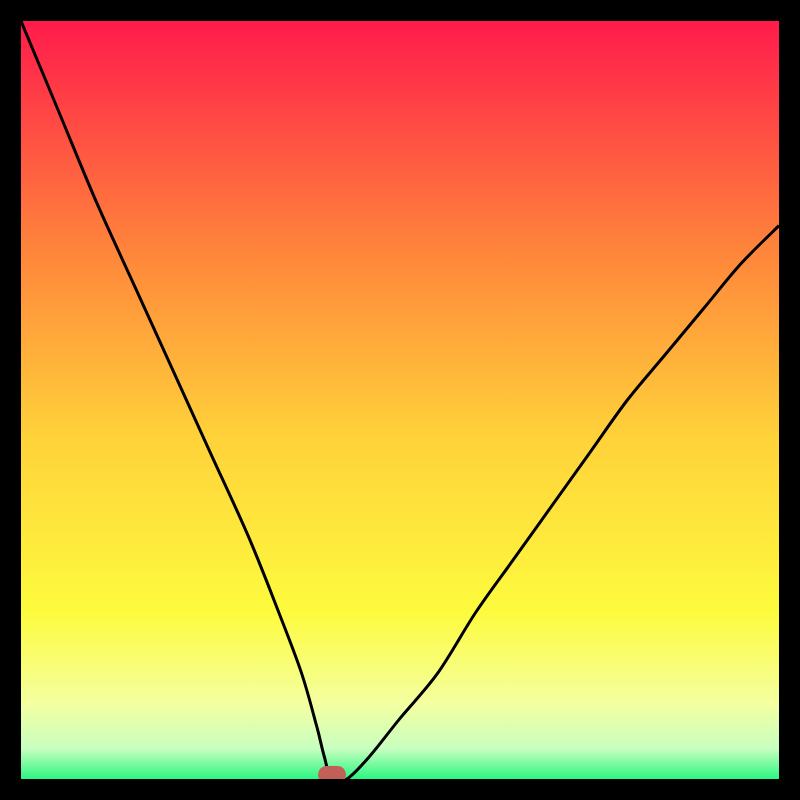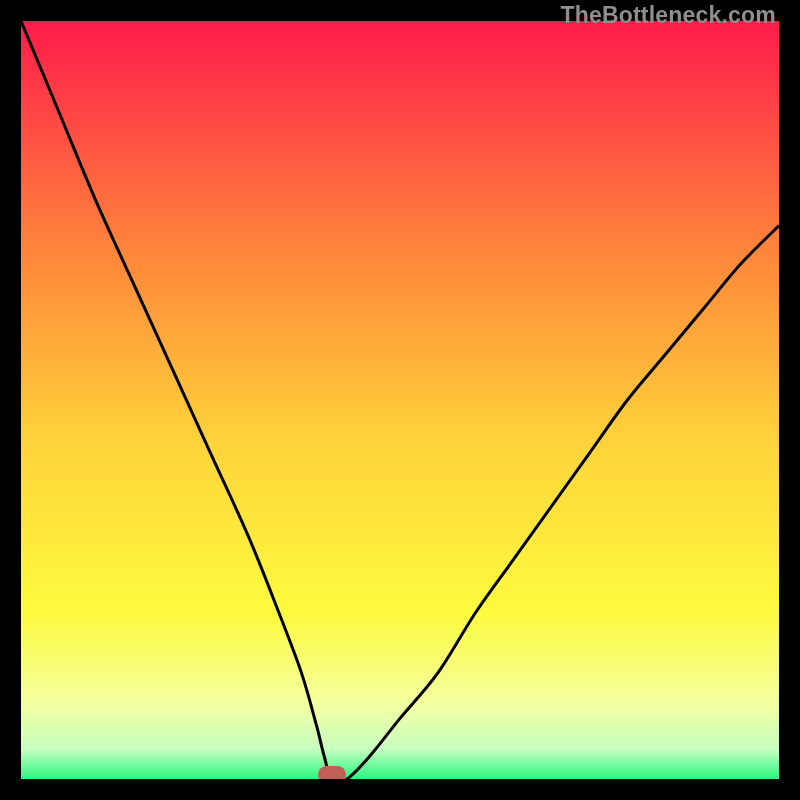--- a/index.html
+++ b/index.html
@@ -78,14 +78,13 @@
       <rect x="0" y="0" width="758" height="758" fill="url(#bg)"></rect>
     </svg>
 
     <svg class="curve" viewBox="0 0 758 758" preserveAspectRatio="none">
       <path id="curve-path" d="M 0 0 C 6.316666666666666 15.160000000000005 25.266666666666666 60.64000000000004 37.9 90.96000000000004 C 50.53333333333333 121.28000000000003 63.166666666666664 152.8633333333333 75.8 181.91999999999996 C 88.43333333333334 210.97666666666663 101.06666666666666 237.5066666666667 113.7 265.3 C 126.33333333333334 293.09333333333336 138.96666666666667 320.8866666666666 151.6 348.67999999999995 C 164.23333333333332 376.4733333333333 176.86666666666667 404.26666666666665 189.5 432.06 C 202.13333333333333 459.85333333333335 216.03 488.9100000000001 227.4 515.44 C 238.77 541.97 248.8766666666667 568.5 257.72 591.24 C 266.56333333333333 613.98 274.1433333333333 632.93 280.46 651.88 C 286.77666666666664 670.83 291.83 691.0433333333334 295.62 704.94 C 299.41 718.8366666666667 300.67333333333335 726.4166666666666 303.2 735.26 C 305.72666666666663 744.1033333333334 306.98999999999995 754.21 310.78 758 C 314.57 761.79 319.62333333333333 761.79 325.94 758 C 332.25666666666666 754.21 339.8366666666667 745.3666666666667 348.68 735.26 C 357.5233333333333 725.1533333333333 367.63 711.2566666666667 379 697.36 C 390.37 683.4633333333334 404.2666666666667 669.5666666666666 416.90000000000003 651.88 C 429.53333333333336 634.1933333333334 442.1666666666667 610.19 454.8 591.24 C 467.43333333333334 572.29 480.06666666666666 555.8666666666668 492.7 538.1800000000001 C 505.3333333333333 520.4933333333333 517.9666666666667 502.8066666666667 530.6 485.12 C 543.2333333333333 467.43333333333334 555.8666666666667 449.74666666666667 568.5 432.06 C 581.1333333333333 414.37333333333333 593.7666666666667 395.42333333333335 606.4 379 C 619.0333333333333 362.57666666666665 631.6666666666666 348.67999999999995 644.3 333.52 C 656.9333333333333 318.36 669.5666666666667 303.20000000000005 682.2 288.04 C 694.8333333333334 272.88 707.4666666666667 256.4566666666666 720.1 242.55999999999995 C 732.7333333333333 228.66333333333327 751.6833333333334 210.97666666666663 758 204.65999999999997" fill="none" stroke-width="3" stroke="#000000"></path>
     </svg>
 
     <div class="marker" style="left: 296.78px; top: 745px; background: rgb(192, 96, 88);"></div>
   </div>
 
-  <div class="watermark">TheBottleneck.com</div>
 </div>
 
 </body></html>

